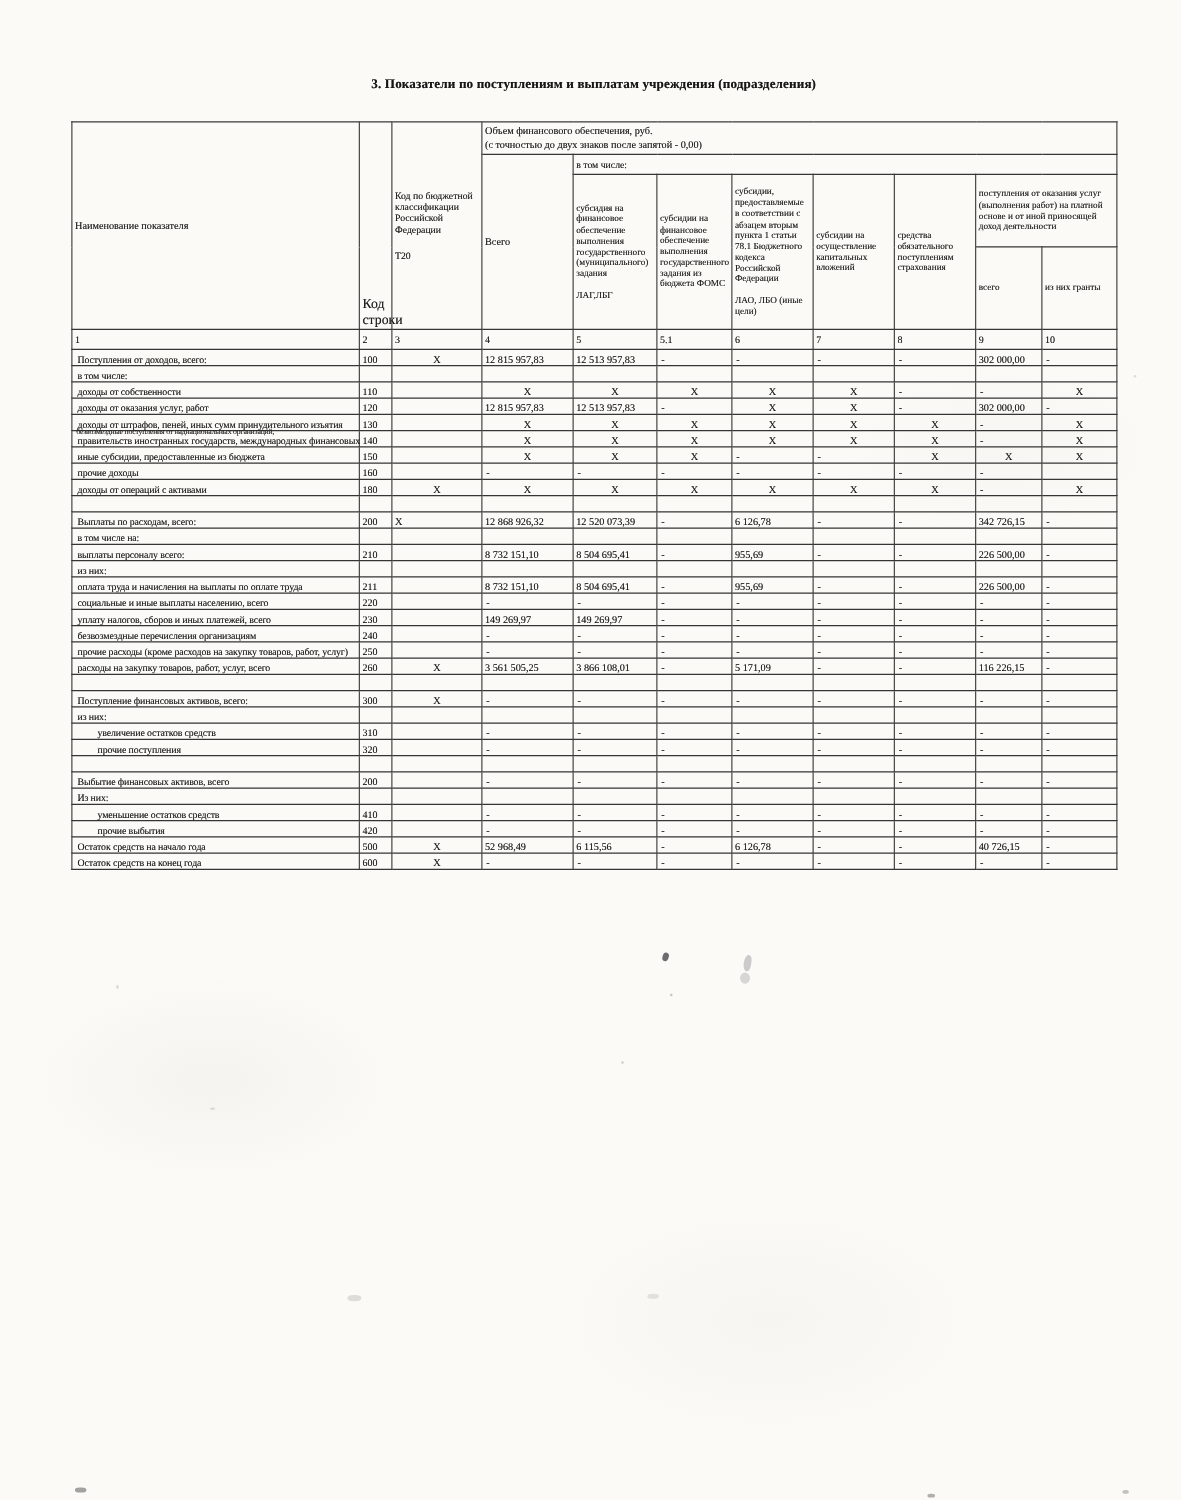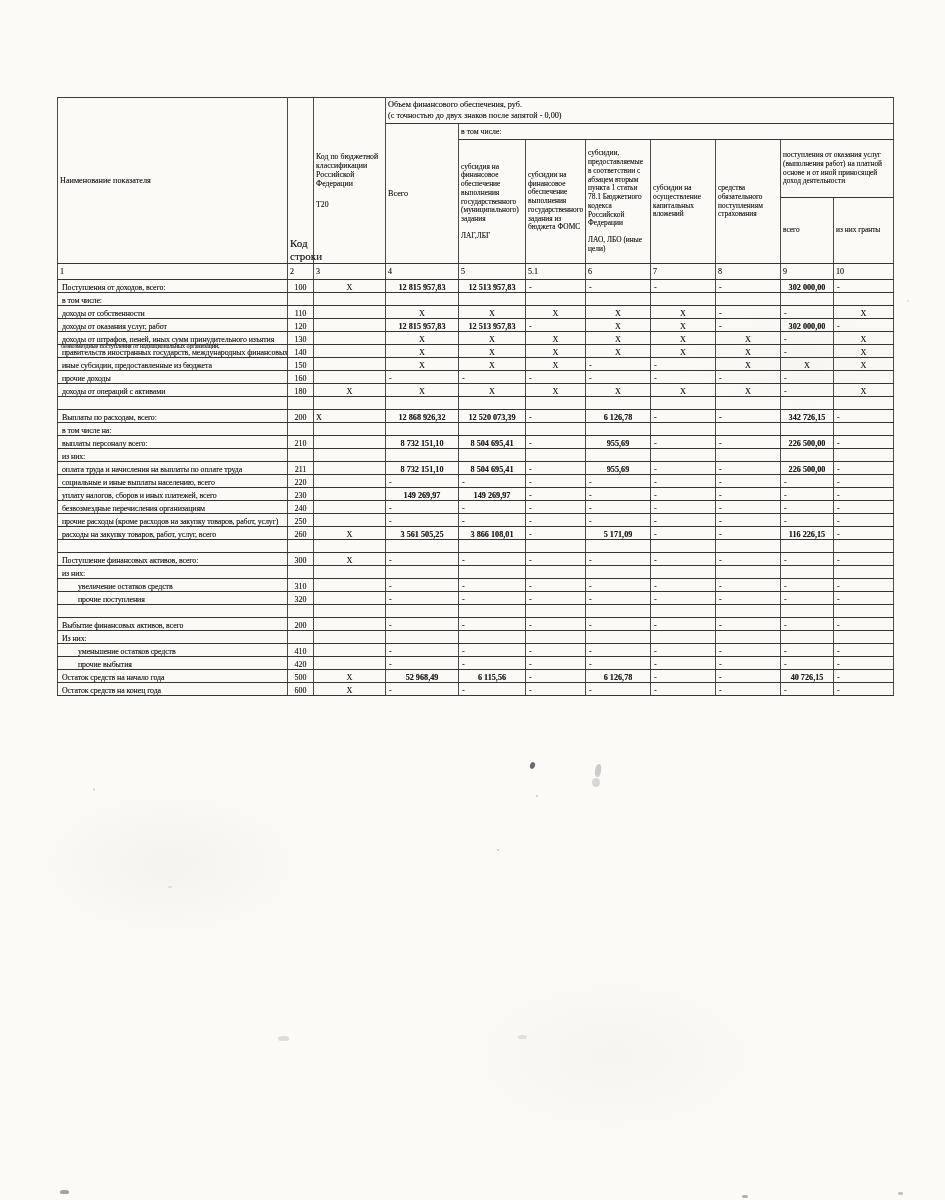--- a/index.html
+++ b/index.html
@@ -42,24 +42,24 @@
   .hvol{font-size:8.2px;line-height:1.25;}
   .htotal{font-size:8.2px;}
   .hinc{font-size:7.8px;height:15px;}
   .hgap{margin-top:12px;}
   .hgap2{margin-top:8px;}
   tr.hn th{font-size:8px;height:15px;vertical-align:middle;}
   tbody tr{height:13px;}
   tbody td{vertical-align:bottom;padding-bottom:1px;font-size:8.2px;}
   td.lab{white-space:nowrap;padding-left:4px;font-size:7.9px;letter-spacing:-0.1px;position:relative;text-align:left;}
   td.lab.ind{padding-left:20px;}
-  td.code{text-align:center;font-size:8px;}
+  td.code{text-align:left;font-size:8px;}
   td.cx{text-align:center;}
   td.cxl{text-align:left;padding-left:2px;}
-  td.cn{text-align:center;padding-right:2px;font-weight:bold;}
+  td.cn{text-align:left;padding-right:2px;}
   td.cd{text-align:left;padding-left:3px;}
   .squeeze{
     position:absolute;left:3px;bottom:-5px;z-index:2;
     font-size:6.2px;letter-spacing:-0.15px;white-space:nowrap;color:#2c2c2c;
   }
   
   .art{position:absolute;pointer-events:none;}
   .a1{left:530px;top:762px;width:5px;height:7px;background:#43434c;border-radius:50%;opacity:.78;transform:rotate(18deg);}
   .a2{left:595px;top:764px;width:6px;height:13px;background:#8a8a92;border-radius:60% 40% 50% 50%;opacity:.42;transform:rotate(7deg);}
   .a3{left:592px;top:778px;width:8px;height:9px;background:#9a9aa0;border-radius:50%;opacity:.38;}
@@ -72,20 +72,21 @@
   .a10{left:60px;top:1190px;width:9px;height:4px;background:#4a4a4a;border-radius:40%;opacity:.5;}
   .a11{left:742px;top:1195px;width:6px;height:3px;background:#555;border-radius:40%;opacity:.45;}
   .a12{left:898px;top:1192px;width:5px;height:3px;background:#555;border-radius:40%;opacity:.35;}
   .a13{left:907px;top:300px;width:2px;height:2px;background:#999;border-radius:50%;opacity:.3;}
 </style>
 </head>
 <body>
 
 <div class="page">
 
+  <div class="title">3. Показатели по поступлениям и выплатам учреждения (подразделения)</div>
 
   <table class="tbl">
     <colgroup>
       <col style="width:230px">
         <col style="width:26px">
         <col style="width:72px">
         <col style="width:73px">
       <col style="width:67px">
         <col style="width:60px">
         <col style="width:65px">

